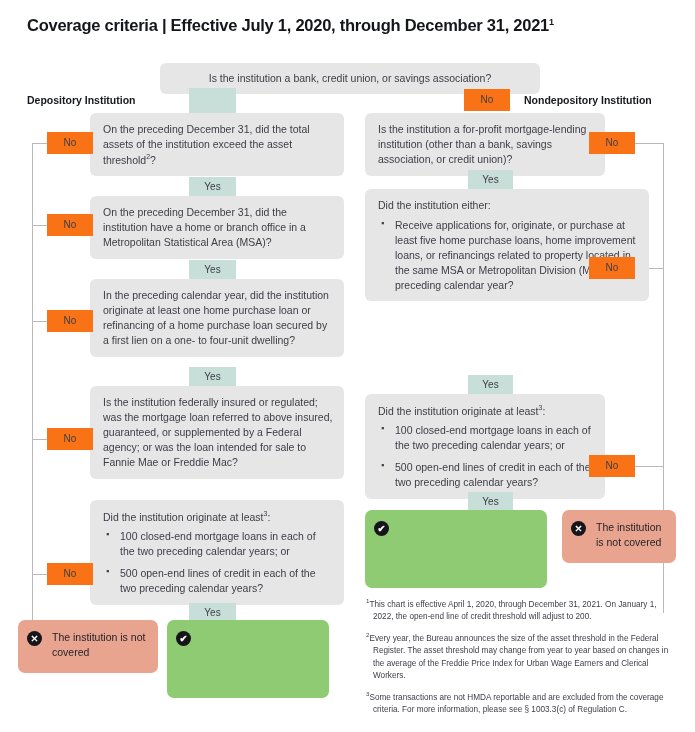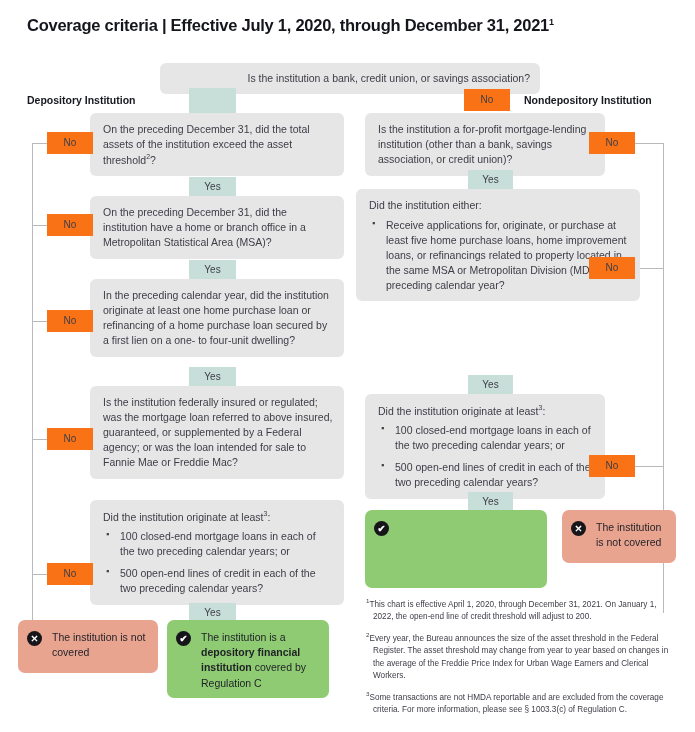--- a/index.html
+++ b/index.html
@@ -136,21 +136,21 @@
     padding-left: 7px;
     text-indent: -7px;
   }
   #footnotes sup { font-size: 6.2px; vertical-align: super; }
 </style>
 </head>
 <body>
 
 <div id="page-title"><span>Coverage criteria | Effective July 1, 2020, through December 31, 2021</span><sup>1</sup></div>
 
-<div class="node qbox" style="left:160px; top:63px; width:380px; text-align:right; padding:8px 10px;">
+<div class="node qbox" style="left:160px; top:63px; width:380px; text-align:center; padding:8px 10px;">
   <span>Is the institution a bank, credit union, or savings association?</span>
 </div>
 
 <div class="yes-tag" style="left:189px; top:88px; width:47px; height:25px;"></div>
 
 <div class="no-tag" style="left:464px; top:89px;">No</div>
 
 <div class="col-label" style="left:27px; top:94px;">Depository Institution</div>
 <div class="col-label" style="left:524px; top:94px;">Nondepository Institution</div>
 
@@ -196,35 +196,34 @@
 <div class="no-tag" style="left:47px; top:563px;">No</div>
 <div class="yes-tag" style="left:189px; top:603px; width:47px;">Yes</div>
 
 <div class="result red" style="left:18px; top:620px; width:140px; height:53px;">
   <span class="ico">✕</span>
   <span class="rtxt">The institution is not covered</span>
 </div>
 
 <div class="result green" style="left:167px; top:620px; width:162px; height:78px;">
   <span class="ico">✔</span>
-  <span class="rtxt"><span>The institution is a </span><b>depository financial institution</b><span> covered by Regulation C</span></span>
 </div>
 
 <div class="line vline" style="left:663px; top:143px; height:470px;"></div>
 <div class="line hline" style="left:635px; top:143px; width:29px;"></div>
 <div class="line hline" style="left:635px; top:268px; width:29px;"></div>
 <div class="line hline" style="left:635px; top:466px; width:29px;"></div>
 
 <div class="qbox node" style="left:365px; top:113px; width:240px;">
   <span>Is the institution a for-profit mortgage-lending institution (other than a bank, savings association, or credit union)?</span>
 </div>
 <div class="no-tag" style="left:589px; top:132px;">No</div>
 <div class="yes-tag" style="left:468px; top:170px; width:45px;">Yes</div>
 
-<div class="qbox node" style="left:356px; top:189px; width:284px;">
+<div class="qbox node" style="left:365px; top:189px; width:284px;">
   <span>Did the institution either:</span>
   <ul>
     <li>Receive applications for, originate, or purchase at least five home purchase loans, home improvement loans, or refinancings related to property located in the same MSA or Metropolitan Division (MD) in the preceding calendar year?</li>
   </ul>
 </div>
 <div class="no-tag" style="left:589px; top:257px;">No</div>
 <div class="yes-tag" style="left:468px; top:375px; width:45px;">Yes</div>
 
 <div class="qbox node" style="left:365px; top:394px; width:240px;">
   <span>Did the institution originate at least</span><sup>3</sup><span>:</span>

